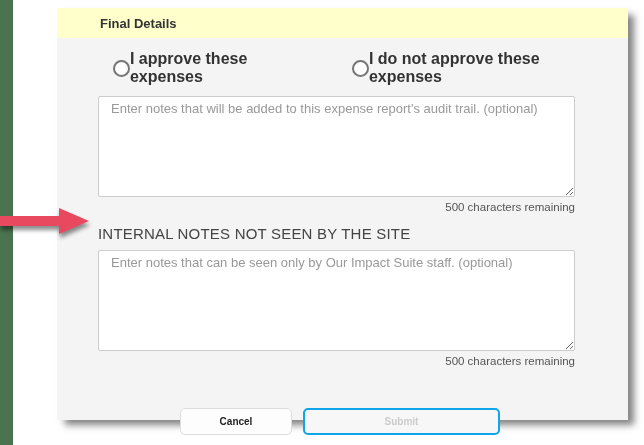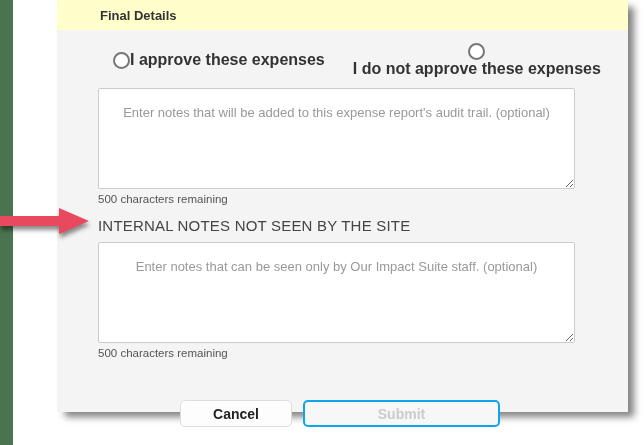--- a/index.html
+++ b/index.html
@@ -11,21 +11,21 @@
     overflow: hidden;
   }
   .green-strip {
     position: absolute;
     left: 0; top: 0;
     width: 13px; height: 445px;
     background: #4a7350;
   }
   .dialog {
     position: absolute;
-    left: 57px; top: 0;
+    left: 57px; top: 8px;
     width: 571px; height: 412px;
     background: #f4f4f4;
     box-shadow: 7px 6px 7px -1px rgba(30,30,30,0.55);
   }
   .dialog-header {
     height: 30px;
     background: #ffffcc;
     display: flex;
     align-items: center;
     padding-left: 43px;
@@ -44,21 +44,21 @@
     align-items: center;
     margin-top: 21px;
     padding-left: 15px;
     height: 18px;
   }
   .radio-option {
     display: flex;
     align-items: center;
     cursor: pointer;
   }
-  .radio-option + .radio-option { margin-left: 28px; flex-direction: column; }
+  .radio-option + .radio-option { margin-left: 28px; }
   .radio-option input[type="radio"] {
     appearance: none;
     -webkit-appearance: none;
     width: 17px; height: 17px;
     border: 2px solid #767676;
     border-radius: 50%;
     background: #ffffff;
     margin: 0;
     cursor: pointer;
   }
@@ -68,30 +68,30 @@
     color: #333333;
   }
   .notes-area {
     display: block;
     width: 477px;
     height: 101px;
     margin-top: 19px;
     background: #ffffff;
     border: 1px solid #cccccc;
     border-radius: 2px;
-    padding: 16px 12px;
+    padding: 4px 12px;
     font-family: "Liberation Sans", sans-serif;
     font-size: 13px;
     color: #333333;
     resize: both;
-    text-align: center;
   }
   .notes-area::placeholder { color: #999999; }
   .char-count {
     width: 477px;
+    text-align: right;
     font-size: 11.5px;
     color: #555555;
     margin-top: 4px;
     height: 13px;
   }
   .internal-label {
     margin-top: 11px;
     font-size: 15px;
     color: #444444;
     letter-spacing: 0.2px;
@@ -101,21 +101,21 @@
   .button-row {
     margin-top: 40px;
     padding-left: 82px;
     display: flex;
     align-items: center;
   }
   .btn {
     height: 27px;
     border-radius: 5px;
     font-family: "Liberation Sans", sans-serif;
-    font-size: 14px;
+    font-size: 10px;
     font-weight: bold;
     cursor: pointer;
   }
   .btn-cancel {
     width: 112px;
     background: #fdfdfd;
     border: 1px solid #dddddd;
     color: #222222;
   }
   .btn-submit {

